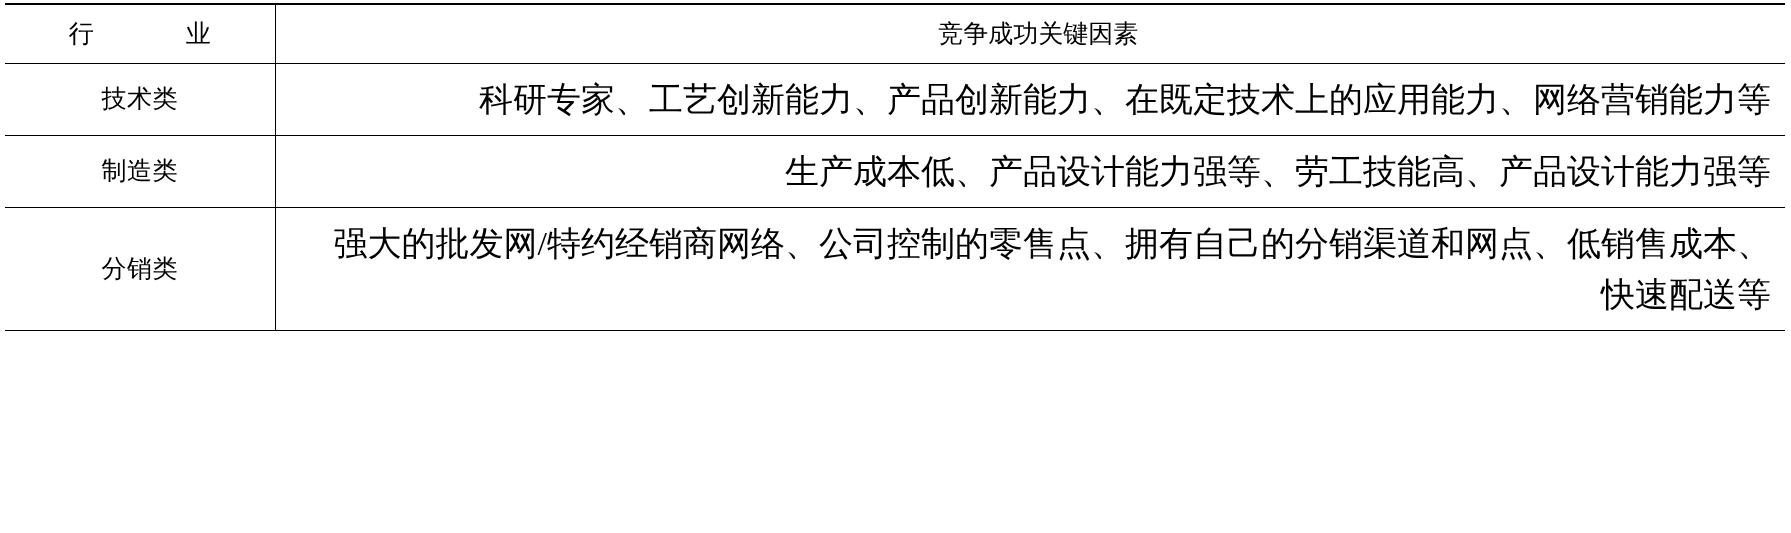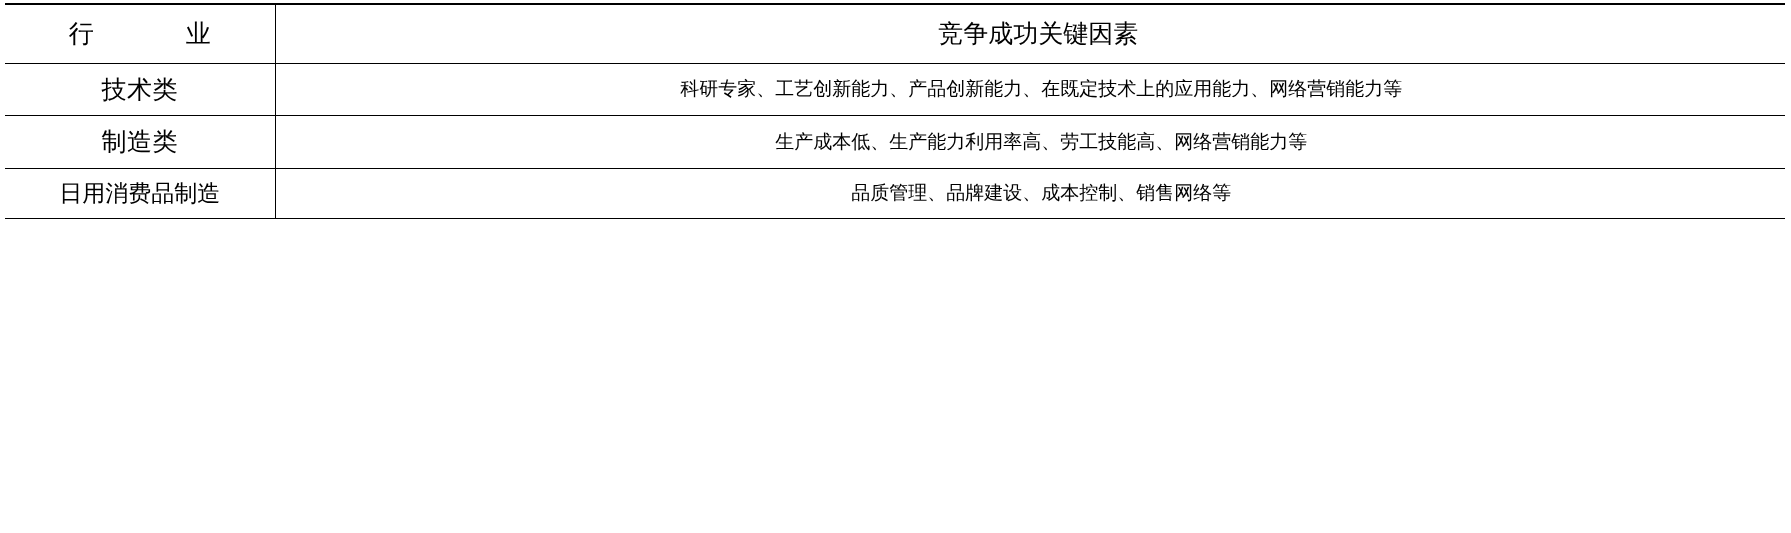--- a/index.html
+++ b/index.html
@@ -53,22 +53,22 @@
     line-height: 1.35;
     padding: 9px 4px;
     white-space: nowrap;
     margin-top: 40px;
   }
   table.factors td.ind.small {
     font-size: 23px;
     letter-spacing: 0px;
   }
   table.factors td.fac {
-    text-align: center;
-    font-size: 19px;
+    text-align: right;
+    font-size: 34px;
     line-height: 1.5;
     padding: 10px 14px 10px 36px;
   }
   table.factors tr.head-row td.ind {
     font-size: 25px;
     letter-spacing: 14px;
     padding-left: 18px;
   }
   table.factors tr.head-row td.fac {
     text-align: center;
@@ -93,21 +93,21 @@
       <tr class="head-row">
         <td class="ind">行　　业</td>
         <td class="fac">竞争成功关键因素</td>
       </tr>
       <tr>
         <td class="ind">技术类</td>
         <td class="fac">科研专家、工艺创新能力、产品创新能力、在既定技术上的应用能力、网络营销能力等</td>
       </tr>
       <tr>
         <td class="ind">制造类</td>
-        <td class="fac">生产成本低、生产能力利用率高、劳工技能高、网络营销能力等</td>
+        <td class="fac">生产成本低、产品设计能力强等、劳工技能高、产品设计能力强等</td>
       </tr>
       <tr>
-        <td class="ind small">日用消费品制造</td>
-        <td class="fac">品质管理、品牌建设、成本控制、销售网络等</td>
+        <td class="ind">分销类</td>
+        <td class="fac multi">强大的批发网/特约经销商网络、公司控制的零售点、拥有自己的分销渠道和网点、低销售成本、快速配送等</td>
       </tr>
     </tbody>
   </table>
 </div>
 
 </body></html>

